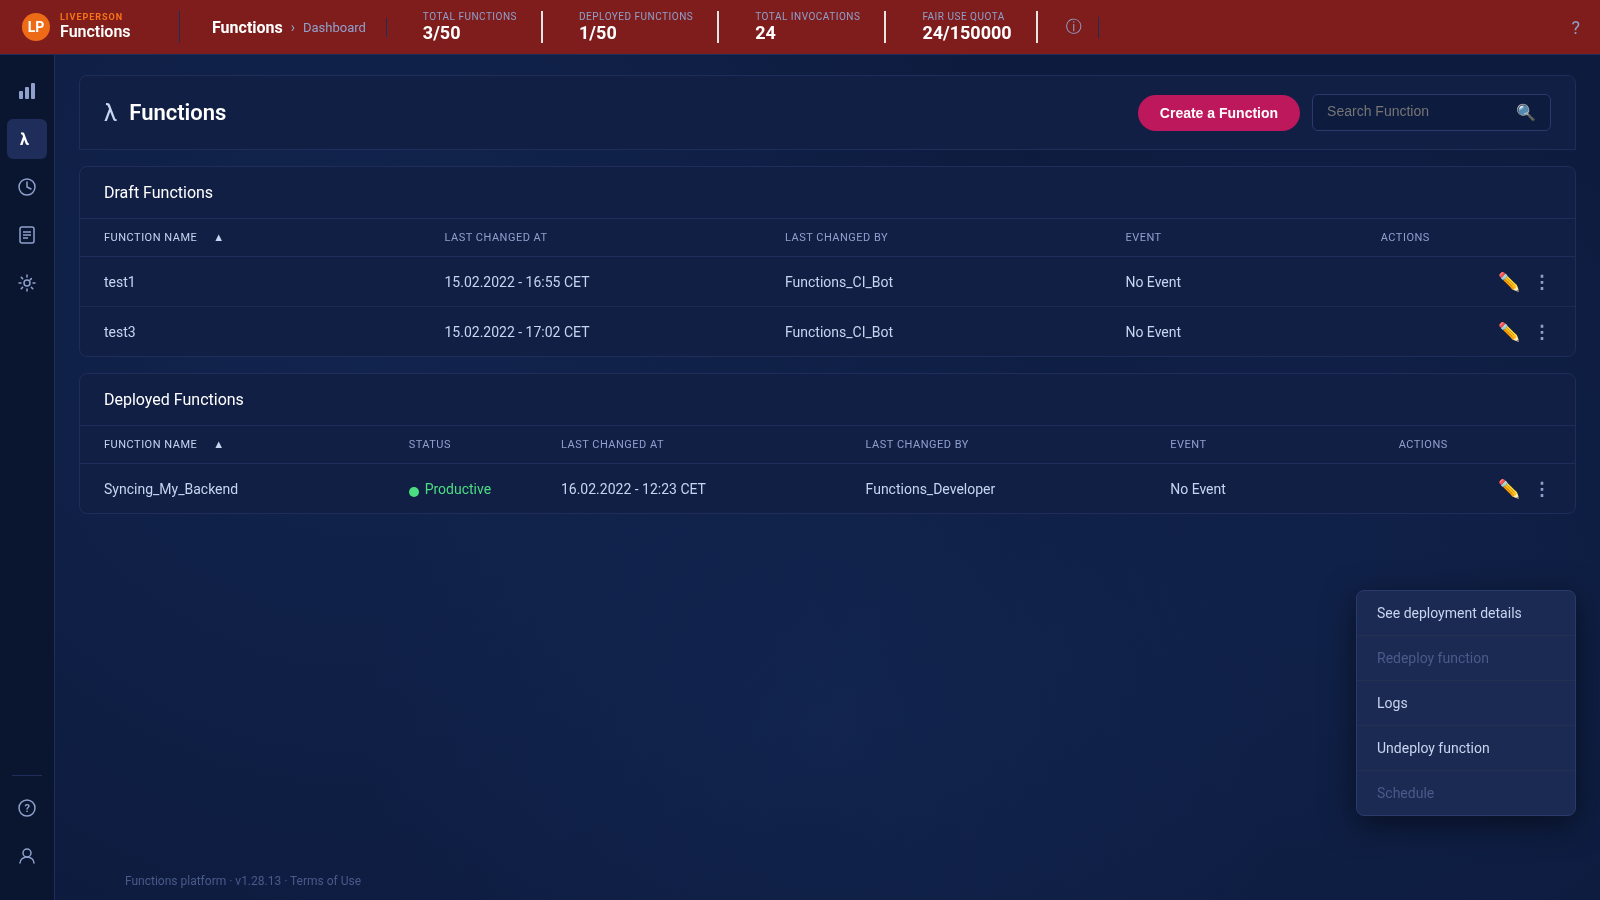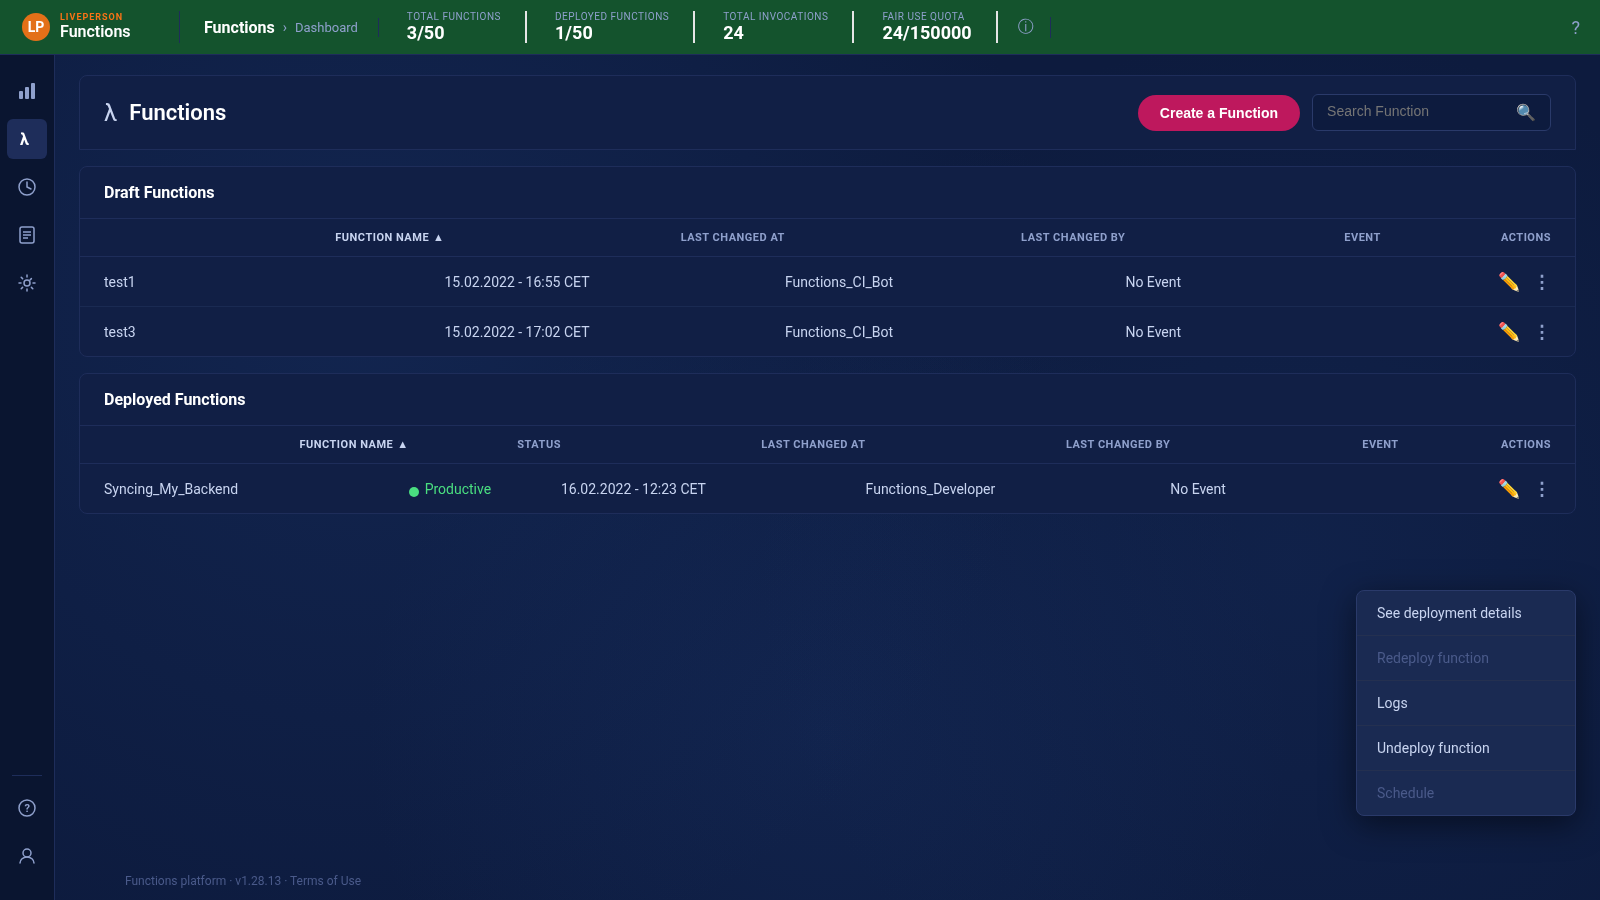--- a/index.html
+++ b/index.html
@@ -11,24 +11,24 @@
       height: 900px;
       overflow: hidden;
       position: relative;
     }
 
     
     .top-nav {
       display: flex;
       align-items: center;
       height: 55px;
-      background-color: #14532d;
+      background-color: #7f1d1d;
       border-bottom: 1px solid #1e2d5a;
       padding: 0 20px;
-      gap: 4px;
+      gap: 12px;
     }
     .logo-area {
       display: flex;
       align-items: center;
       gap: 8px;
       padding-right: 20px;
       border-right: 1px solid #1e2d5a;
       min-width: 160px;
     }
     .logo-icon {
@@ -247,46 +247,45 @@
       border: 1px solid #1e2d5a;
       margin-bottom: 16px;
       overflow: visible;
     }
     .section-header {
       padding: 16px 24px;
       border-bottom: 1px solid #1e2d5a;
     }
     .section-title {
       font-size: 16px;
-      font-weight: 700;
+      font-weight: 400;
       color: #fff;
     }
 
     
     .table-header {
       display: grid;
       padding: 12px 24px;
       border-bottom: 1px solid #1e2d5a;
     }
     .draft-table-header {
       grid-template-columns: 2fr 2fr 2fr 1.5fr 1fr;
     }
     .deployed-table-header {
       grid-template-columns: 2fr 1fr 2fr 2fr 1.5fr 1fr;
     }
     .th {
       font-size: 11px;
-      font-weight: 700;
+      font-weight: 400;
       color: #8fa0cc;
       letter-spacing: 0.5px;
       text-transform: uppercase;
       display: flex;
       align-items: center;
-      gap: 4px;
-      justify-content: flex-end;
+      gap: 16px;
     }
     .th-sort {
       color: #c8d4f0;
     }
 
     .table-row {
       display: grid;
       padding: 14px 24px;
       border-bottom: 1px solid #1a2a52;
       align-items: center;

